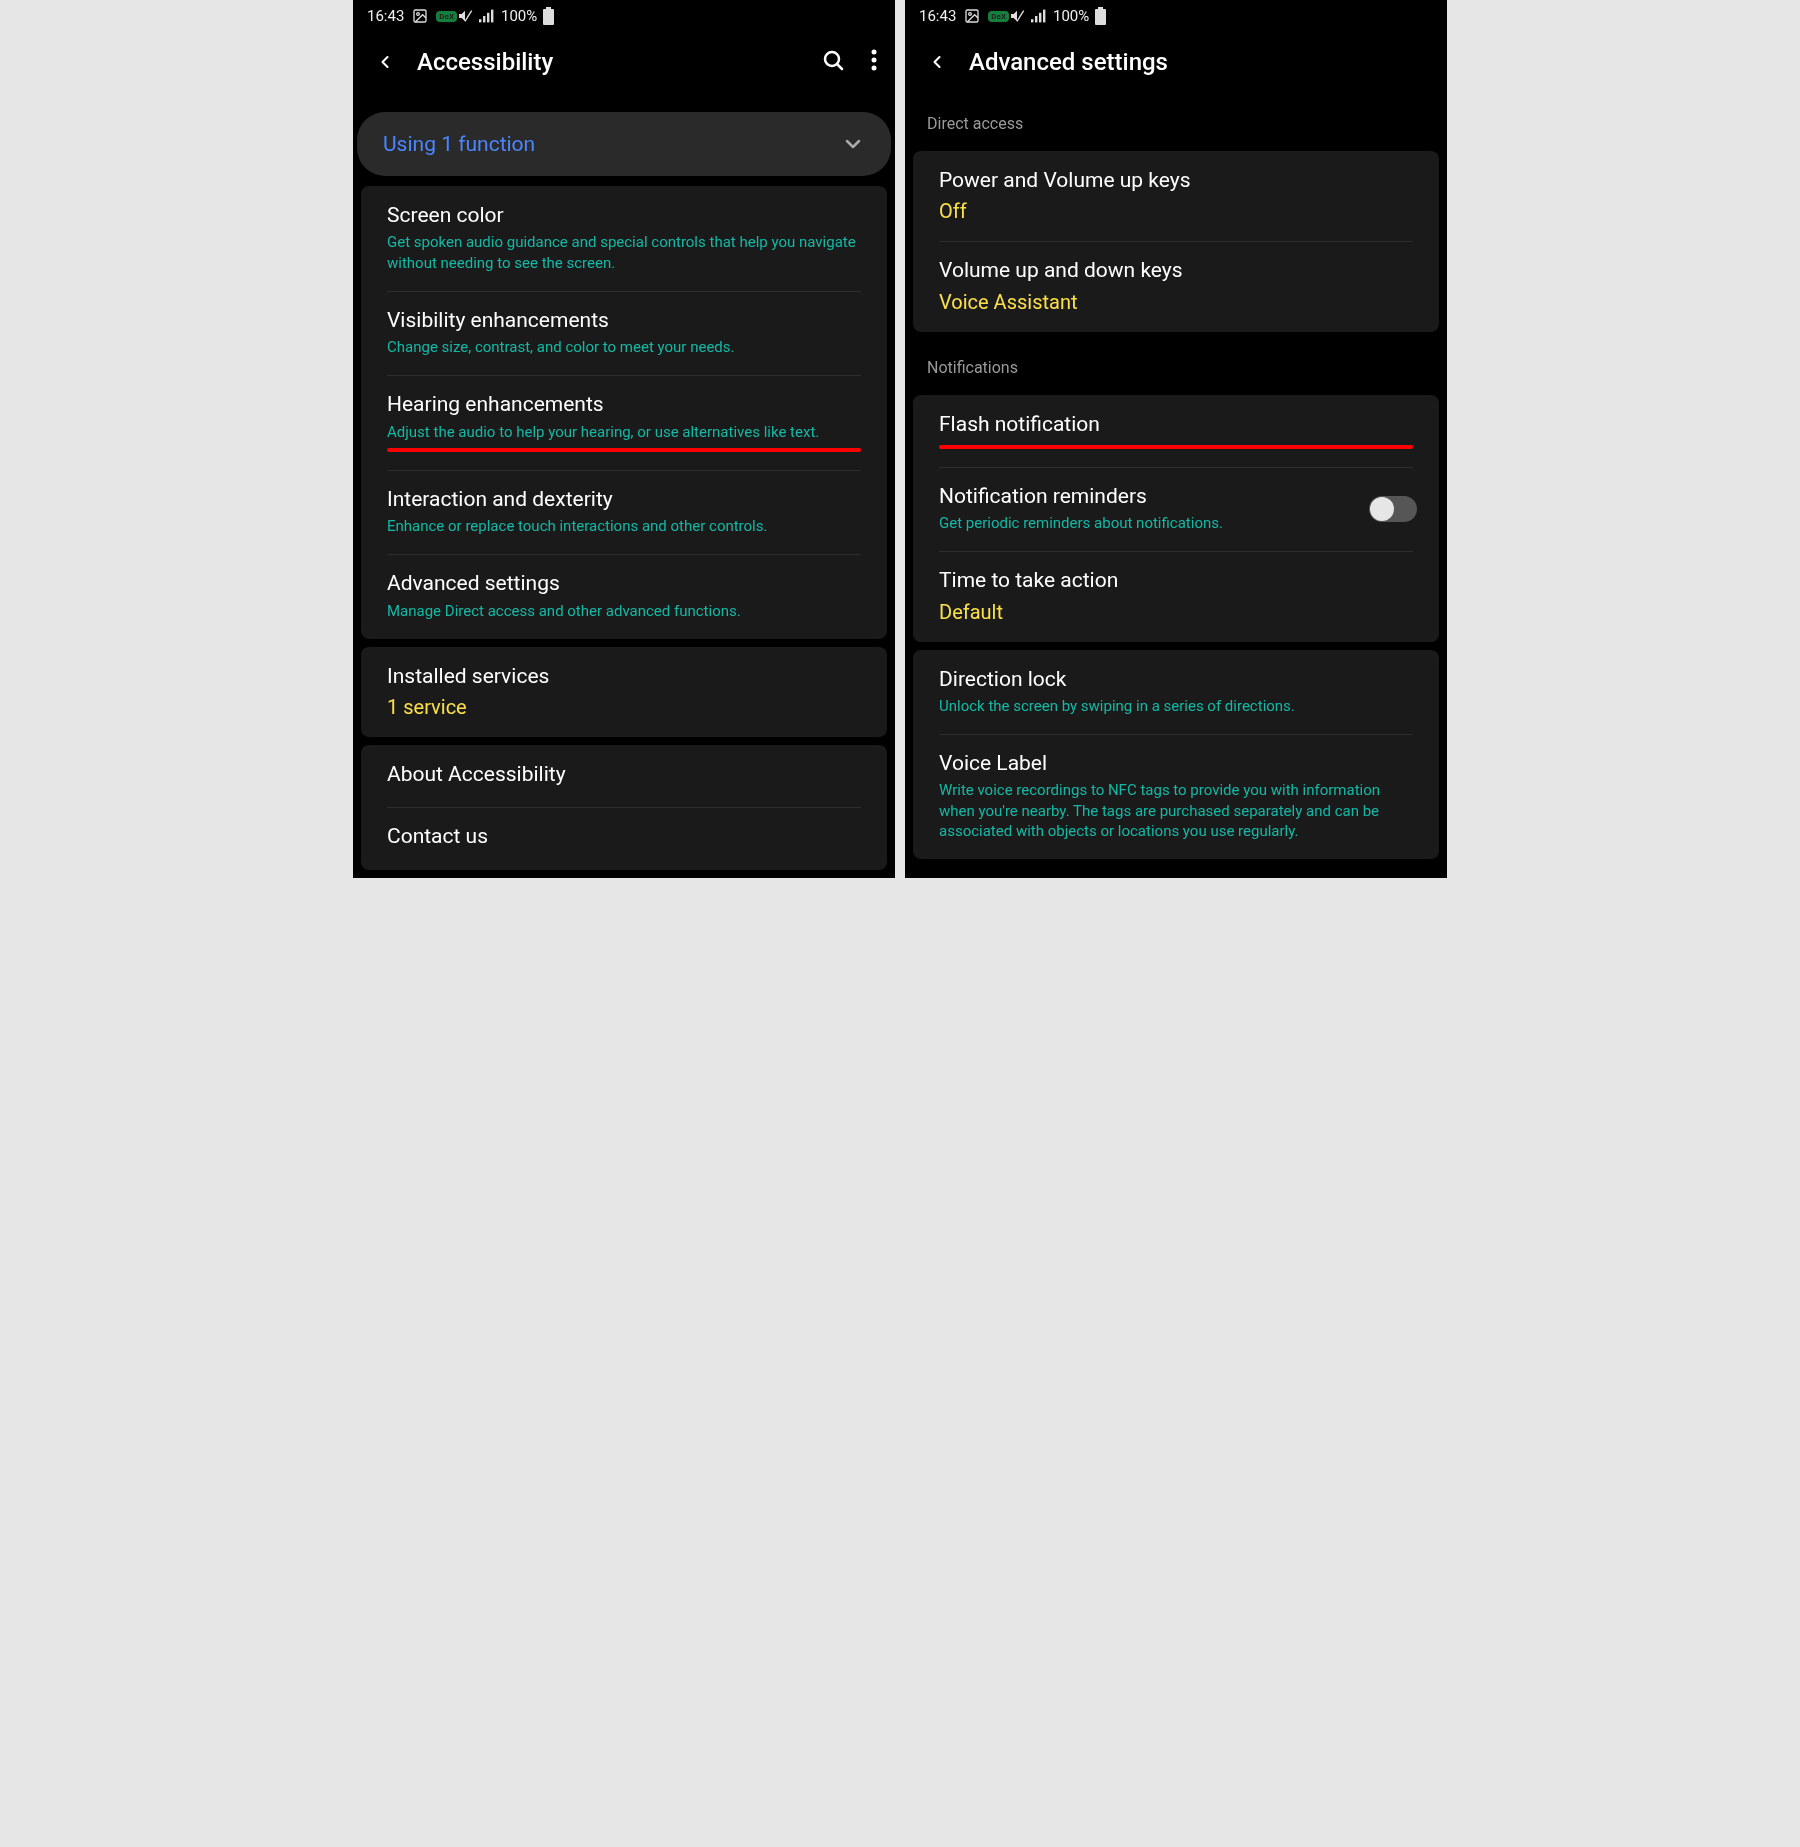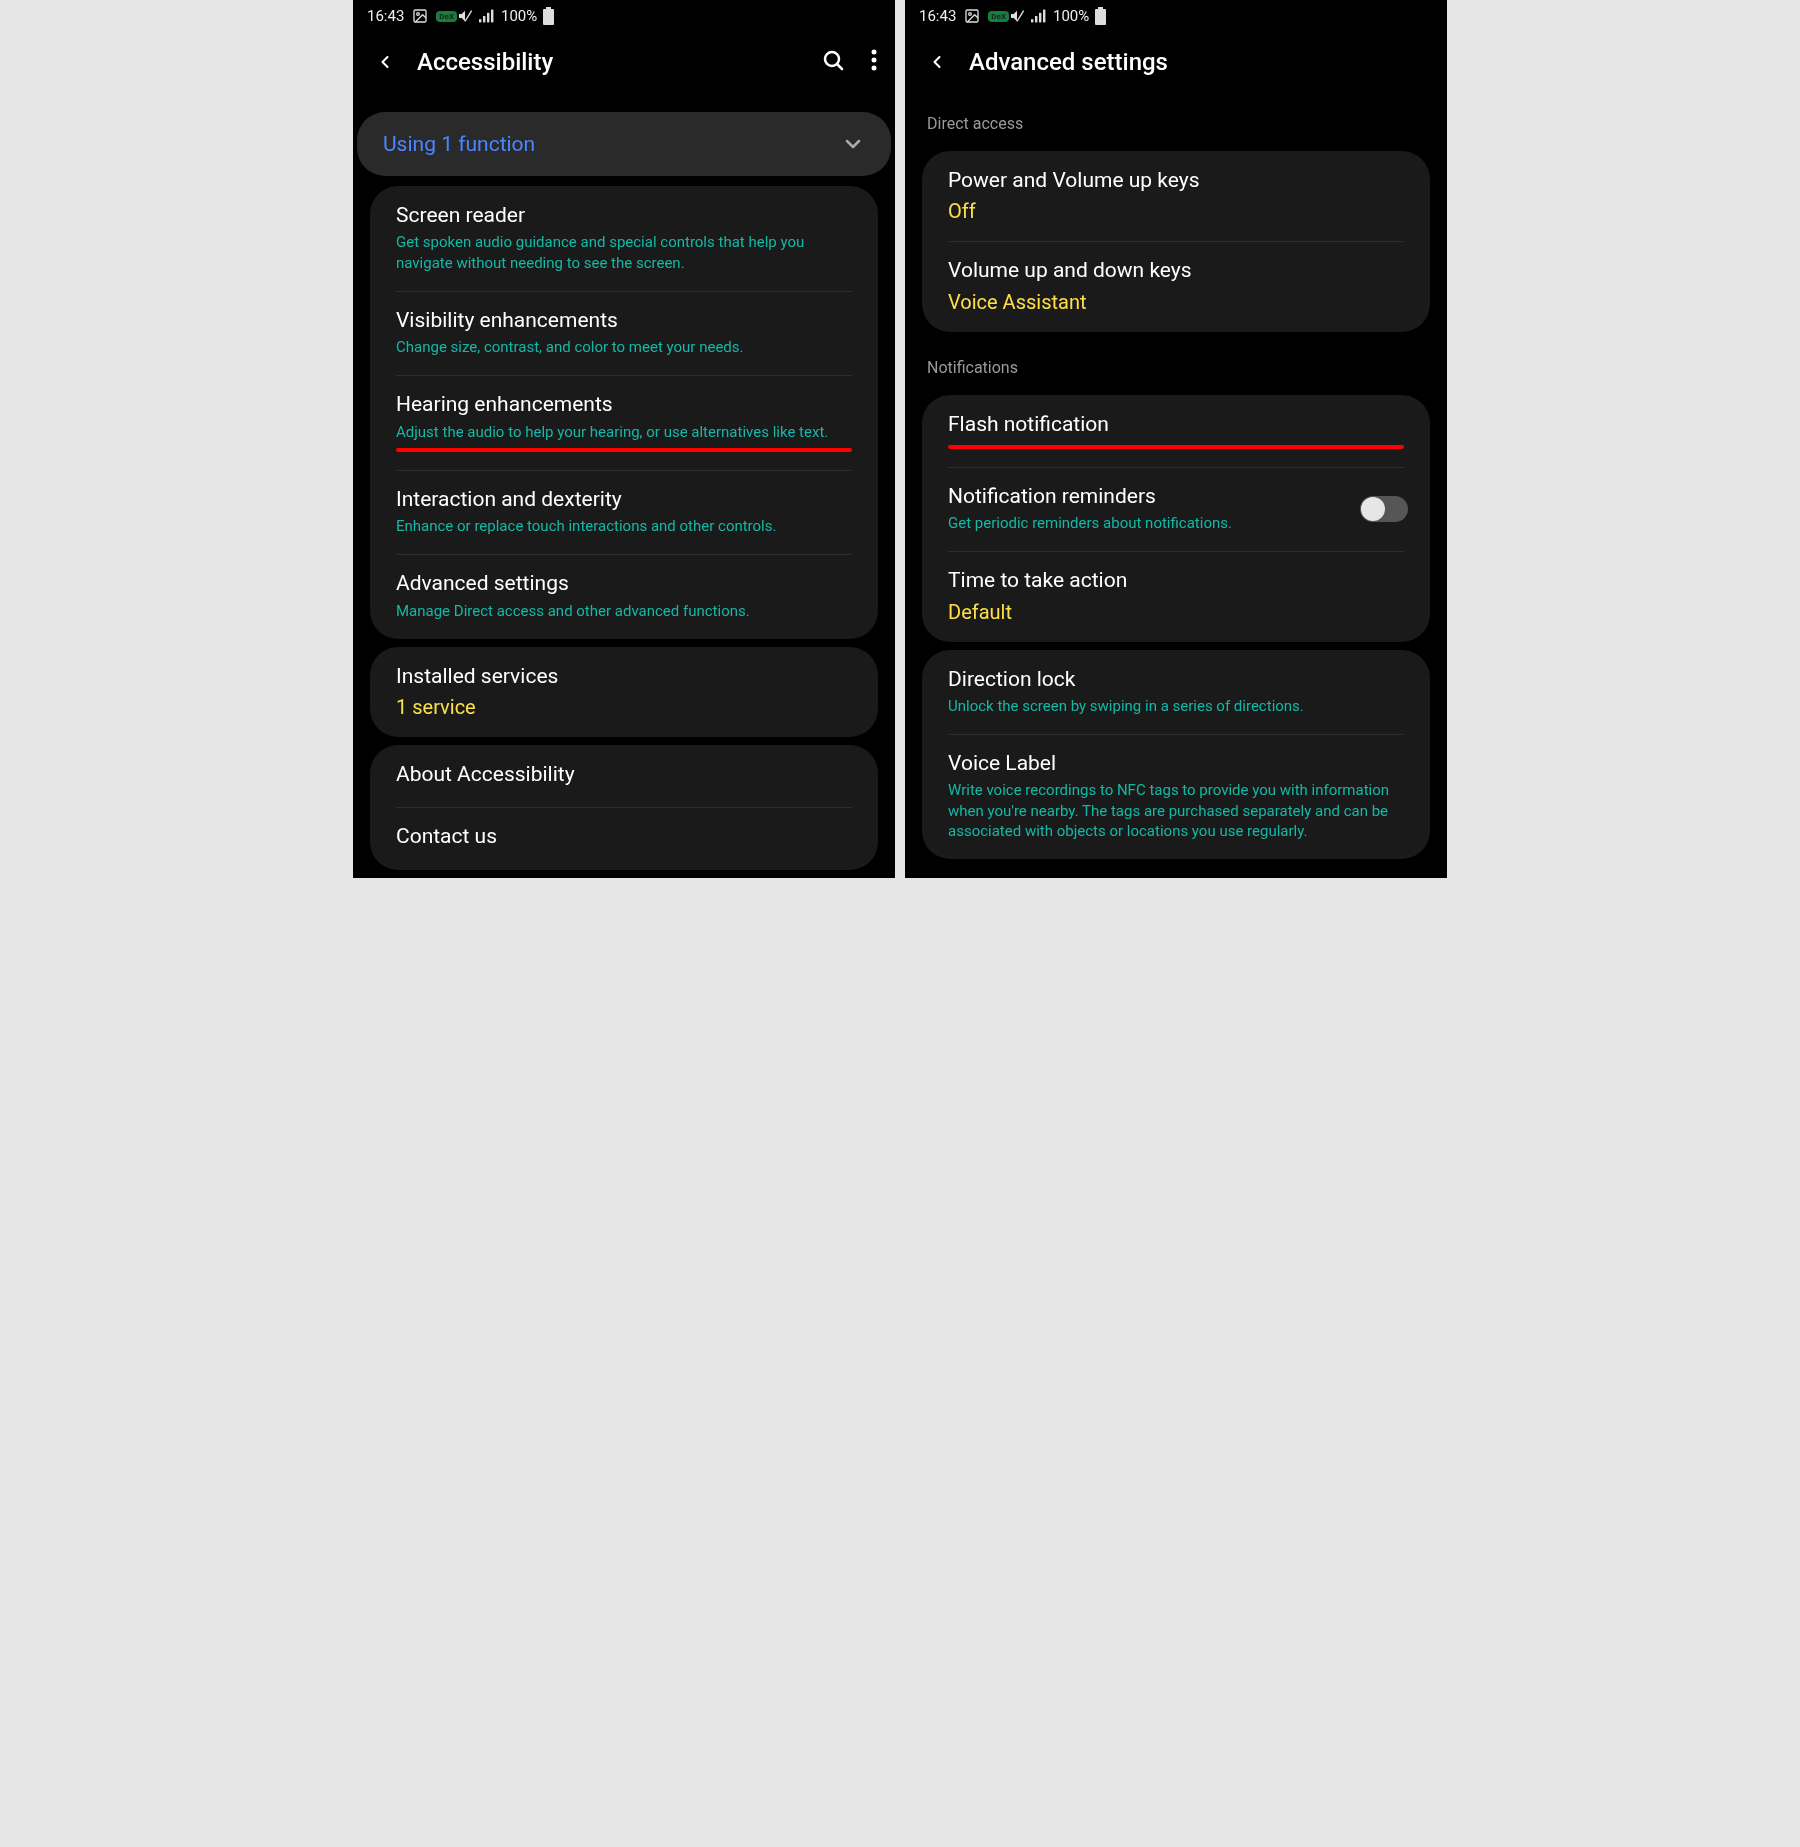--- a/index.html
+++ b/index.html
@@ -49,22 +49,22 @@
     flex: 1;
     font-size: 24px;
     font-weight: 500;
     padding-left: 18px;
     color: #fff;
   }
   .appbar .actions { display: flex; gap: 26px; align-items: center; }
   .content { padding: 0 4px; }
   .card {
     background: #1a1a1a;
-    border-radius: 28px;
-    margin: 8px 13px;
+    border-radius: 8px;
+    margin: 8px 4px;
     overflow: hidden;
   }
   .banner {
     background: #2a2a2a;
     border-radius: 28px;
     padding: 20px 26px;
     display: flex;
     align-items: center;
     justify-content: space-between;
     margin-top: 16px;
@@ -193,21 +193,21 @@
   <div class="content">
     <div class="banner">
       <span class="btext">Using 1 function</span>
       <svg class="chevdown" width="24" height="24" viewBox="0 0 24 24" fill="none" stroke="#aaa" stroke-width="2.5" stroke-linecap="round" stroke-linejoin="round">
           <polyline points="6 9 12 15 18 9"></polyline>
         </svg>
     </div>
 
     <div class="card">
       <div class="row">
-        <div class="row-title">Screen reader</div>
+        <div class="row-title">Screen color</div>
         <div class="row-desc">Get spoken audio guidance and special controls that help you navigate without needing to see the screen.</div>
       </div>
       <div class="row">
         <div class="row-title">Visibility enhancements</div>
         <div class="row-desc">Change size, contrast, and color to meet your needs.</div>
       </div>
       <div class="row">
         <div class="row-title">Hearing enhancements</div>
         <div class="row-desc">Adjust the audio to help your hearing, or use alternatives like text.</div>
         <div class="underline-red inside"></div>

